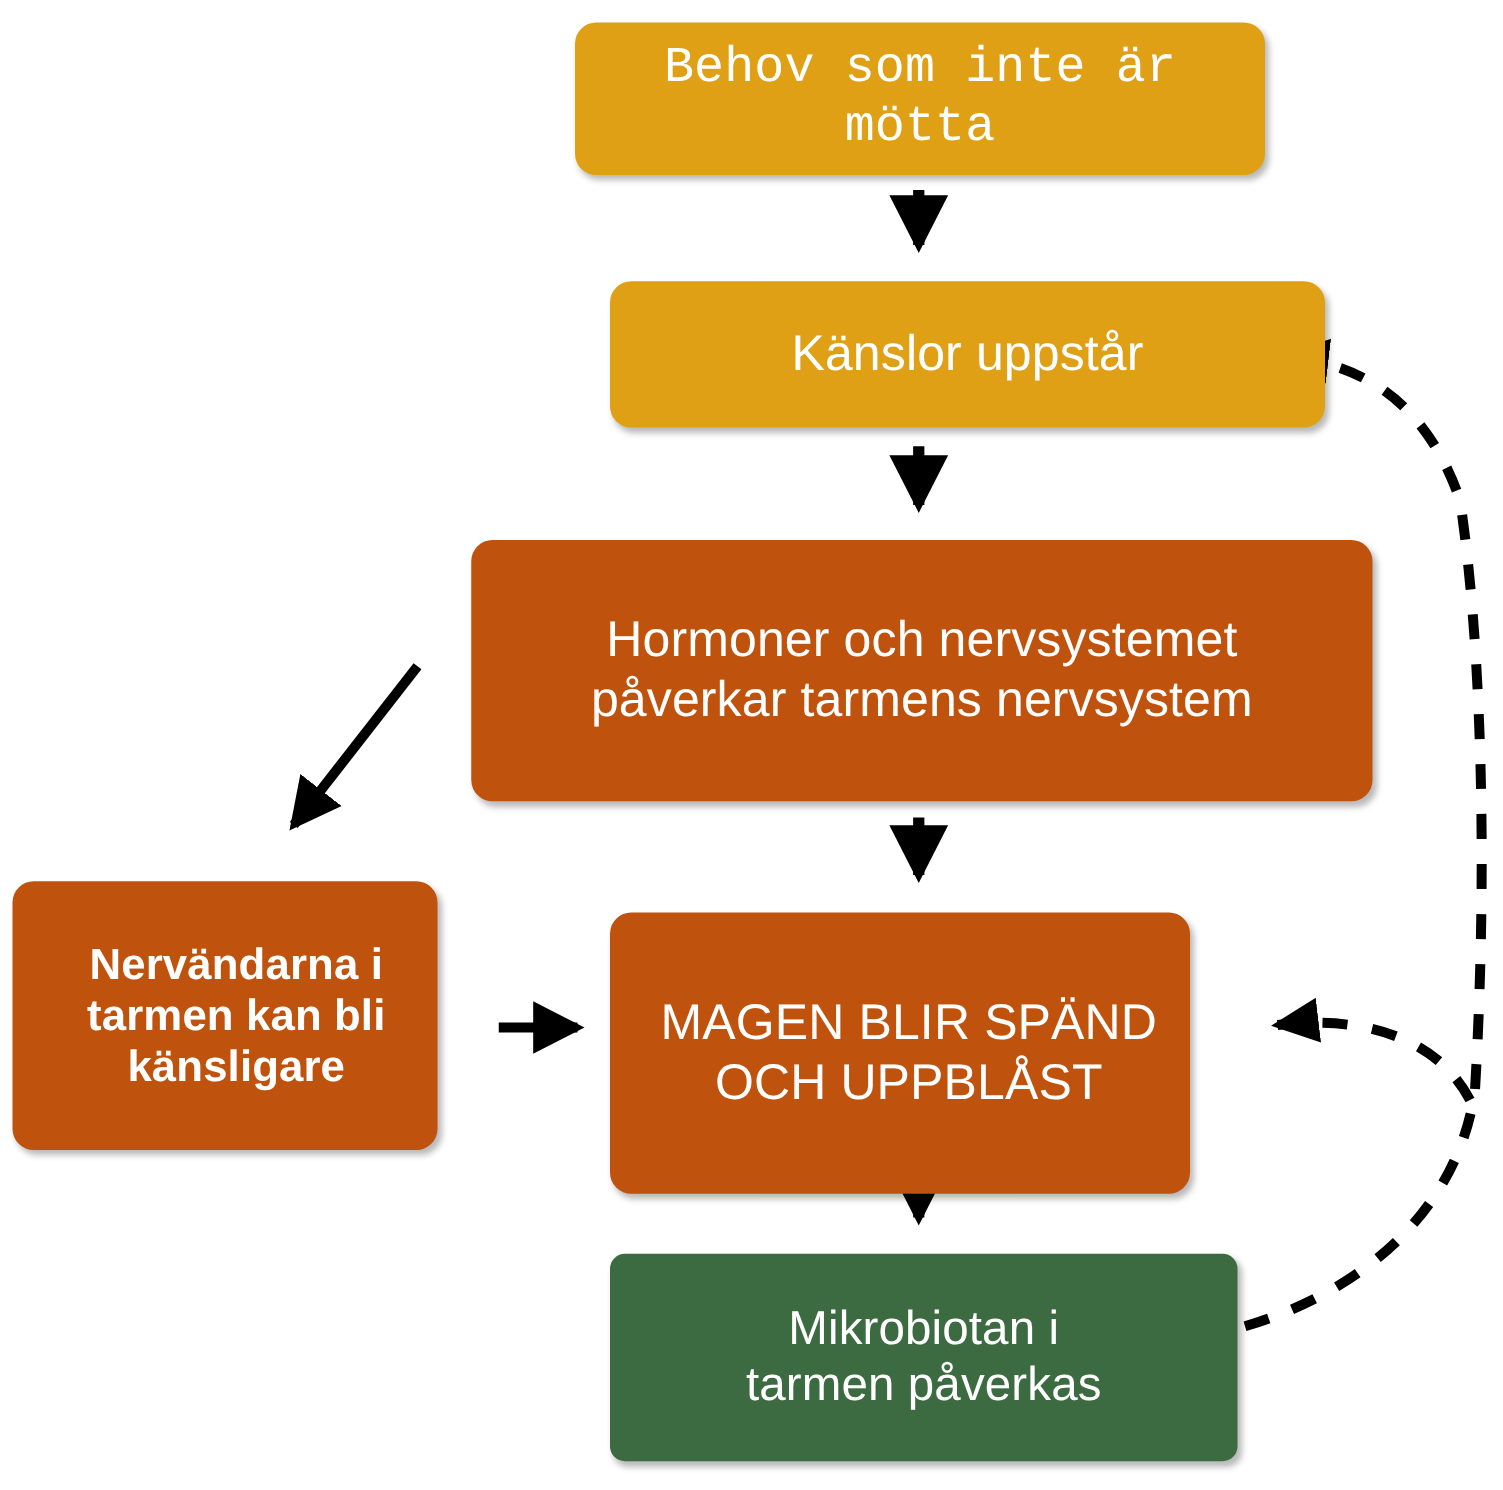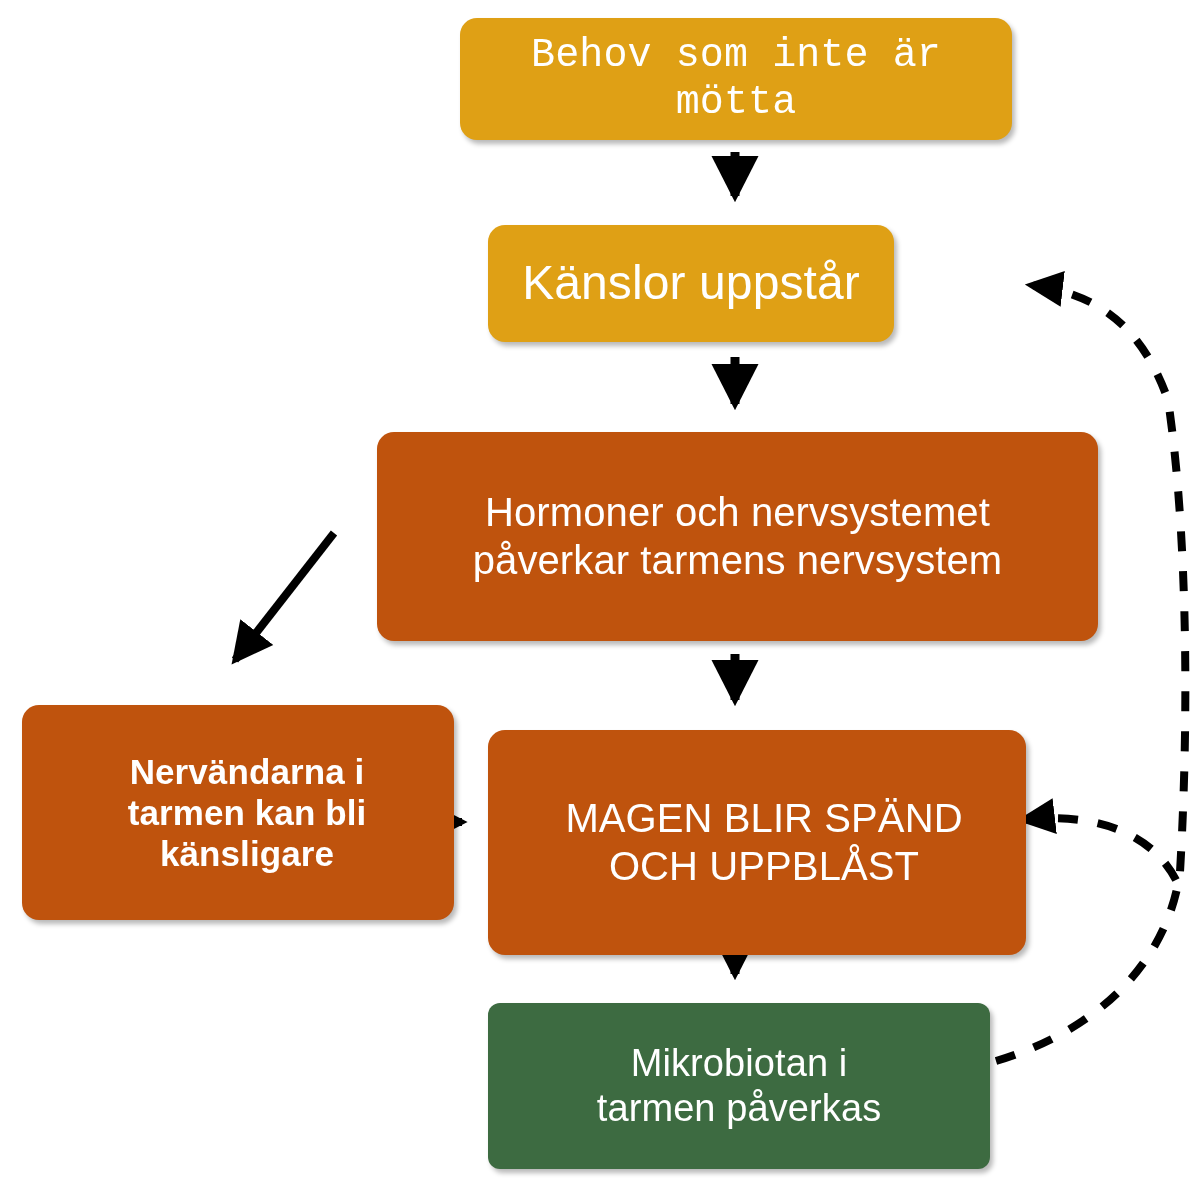--- a/index.html
+++ b/index.html
@@ -36,35 +36,35 @@
   .node-orange { background: #bf530d; }
   .node-green  { background: #3d6b41; border-radius: 12px; }
 
   
   #node-behov {
     left: 460px; top: 18px; width: 552px; height: 122px;
     font-size: 40px;
     font-family: Liberation Mono, monospace;
   }
   #node-kanslor {
-    left: 488px; top: 225px; width: 406px; height: 117px;
-    font-size: 48px;
+    left: 488px; top: 225px; width: 572px; height: 117px;
+    font-size: 40px;
   }
   #node-hormoner {
     left: 377px; top: 432px; width: 721px; height: 209px;
     font-size: 40px;
   }
   #node-nervandarna {
-    left: 22px; top: 705px; width: 432px; height: 215px;
+    left: 10px; top: 705px; width: 340px; height: 215px;
     font-size: 35px;
     font-weight: bold;
     padding-left: 32px;
   }
   #node-magen {
-    left: 488px; top: 730px; width: 538px; height: 225px;
+    left: 488px; top: 730px; width: 464px; height: 225px;
     font-size: 40px;
     padding-left: 28px;
   }
   #node-mikrobiotan {
     left: 488px; top: 1003px; width: 502px; height: 166px;
     font-size: 38px;
   }
 
   #arrows {
     position: absolute;

